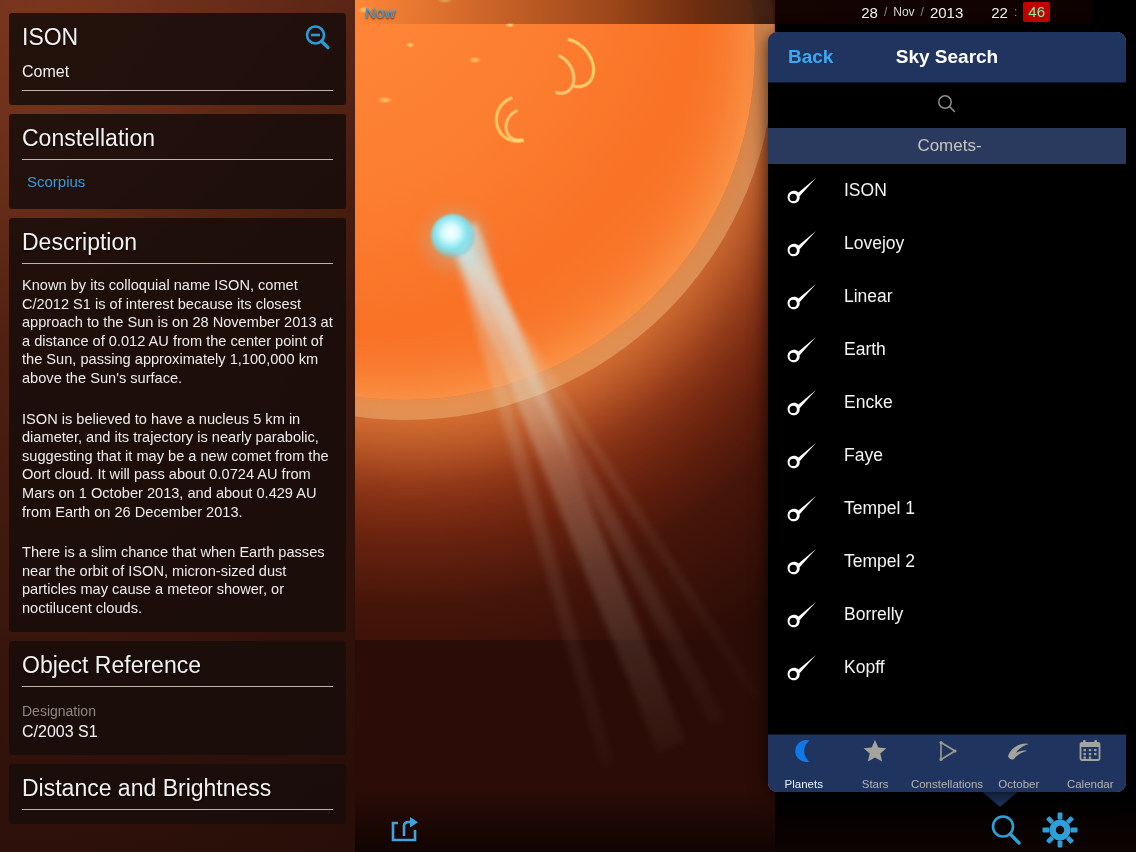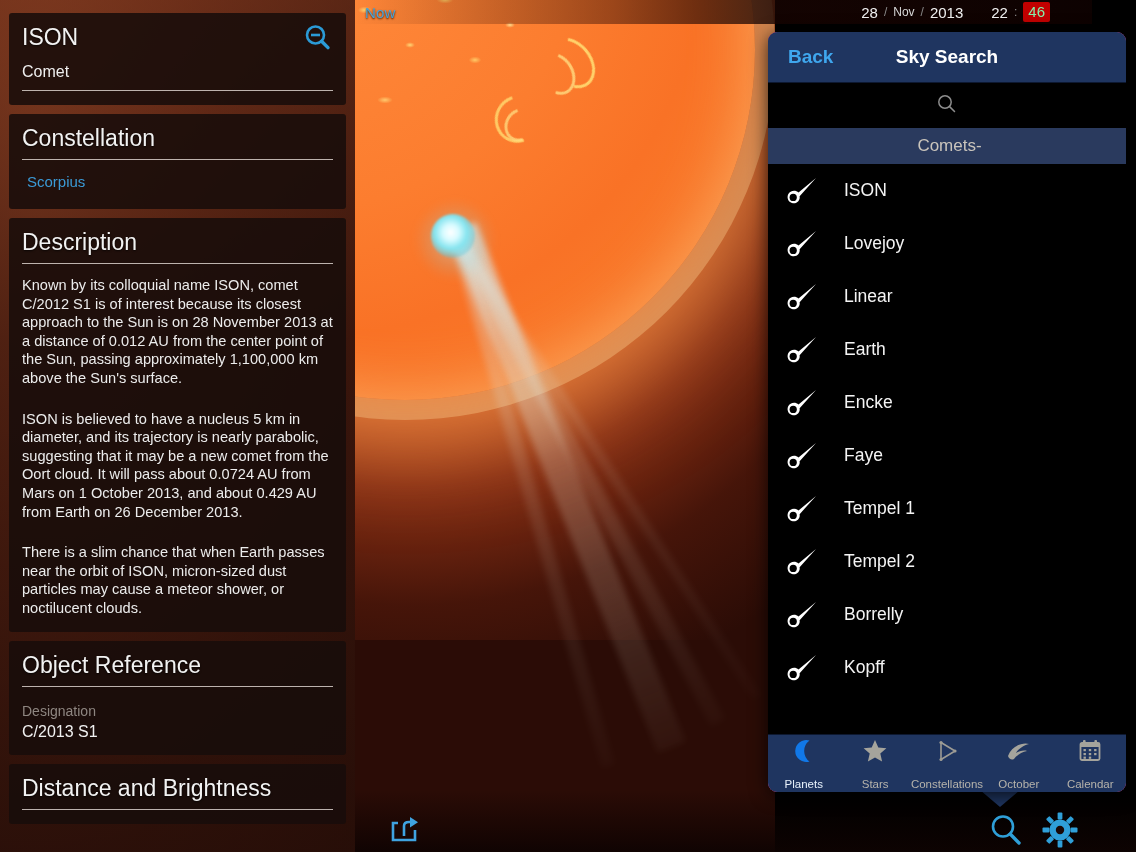--- a/index.html
+++ b/index.html
@@ -299,21 +299,21 @@
         <p>Known by its colloquial name ISON, comet C/2012 S1 is of interest because its closest approach to the Sun is on 28 November 2013 at a distance of 0.012 AU from the center point of the Sun, passing approximately 1,100,000 km above the Sun's surface.</p>
         <p>ISON is believed to have a nucleus 5 km in diameter, and its trajectory is nearly parabolic, suggesting that it may be a new comet from the Oort cloud. It will pass about 0.0724 AU from Mars on 1 October 2013, and about 0.429 AU from Earth on 26 December 2013.</p>
         <p>There is a slim chance that when Earth passes near the orbit of ISON, micron-sized dust particles may cause a meteor shower, or noctilucent clouds.</p>
       </div>
     </div>
 
     <div class="card">
       <div class="card-title">Object Reference</div>
       <div class="rule"></div>
       <div class="kv-label">Designation</div>
-      <div class="kv-value">C/2013 S1</div>
+      <div class="kv-value">C/2003 S1</div>
     </div>
 
     <div class="card">
       <div class="card-title">Distance and Brightness</div>
       <div class="rule"></div>
     </div>
 
   </div>
 
   <div id="ss-pointer"></div>

